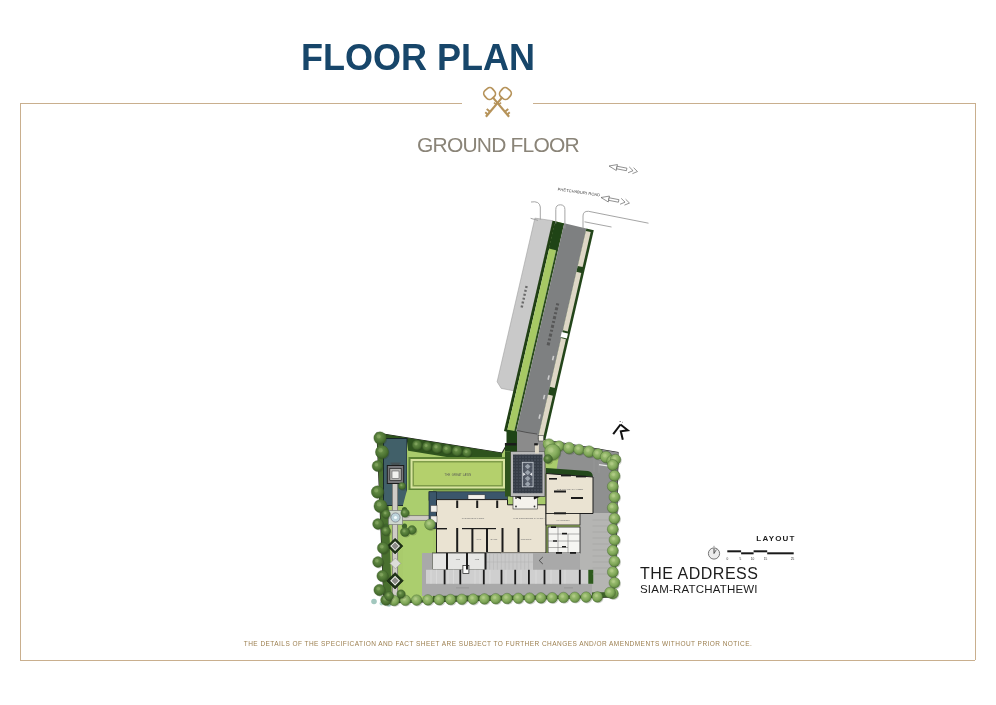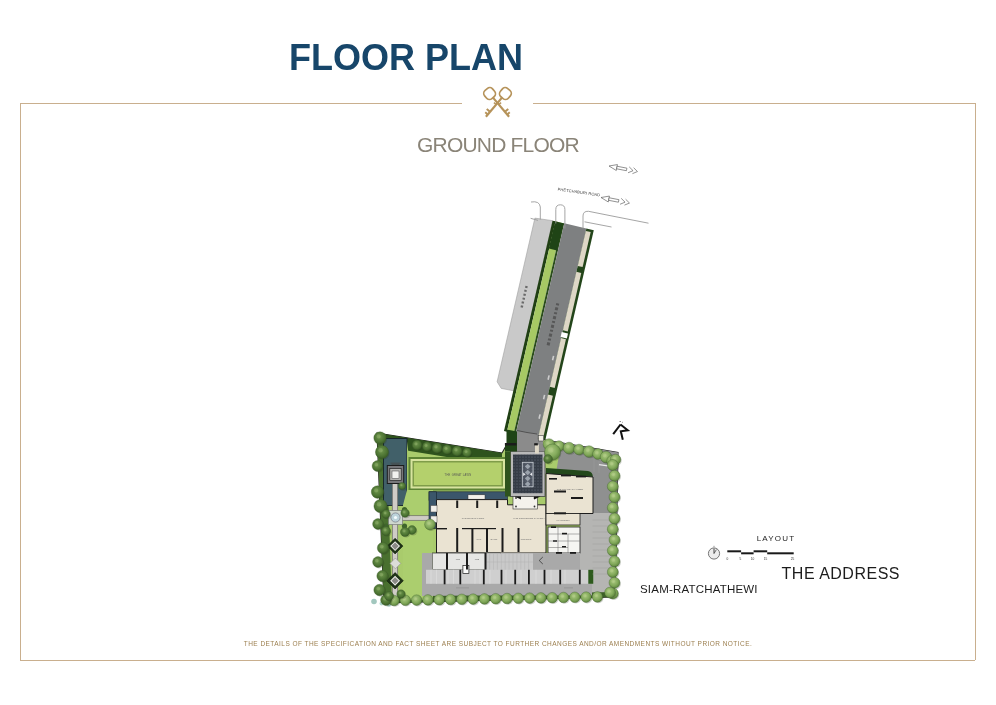--- a/index.html
+++ b/index.html
@@ -1,29 +1,29 @@
 <!DOCTYPE html>
 <html><head>
 <meta charset="utf-8">
 <style>
   html,body{margin:0;padding:0;background:#ffffff;}
   body{width:996px;height:705px;position:relative;overflow:hidden;
        font-family:"Liberation Sans", sans-serif;}
   .abs{position:absolute;}
-  #title{left:0;top:37px;width:812px;text-align:center;
+  #title{left:12px;top:37px;width:812px;text-align:center;
          font-size:36px;font-weight:bold;color:#17466a;letter-spacing:0px;}
   #subtitle{left:0;top:132.5px;width:996px;text-align:center;
          font-size:21px;color:#8a8478;letter-spacing:-0.8px;}
   .bline{background:#c9af8e;}
-  #addr1{left:674px;top:565px;width:226px;text-align:right;
+  #addr1{left:640px;top:565px;width:226px;text-align:left;
          font-size:16px;color:#1c1c1c;letter-spacing:0.5px;}
   #addr2{left:640px;top:582.5px;width:226px;text-align:left;
          font-size:11.5px;color:#1c1c1c;letter-spacing:0.2px;}
   #layoutlbl{left:663px;top:534px;width:226px;text-align:center;
-         font-size:8px;font-weight:normal;color:#1c1c1c;letter-spacing:1.2px;}
+         font-size:8px;font-weight:bold;color:#1c1c1c;letter-spacing:1.2px;}
   #disclaimer{left:0;top:640px;width:996px;text-align:center;
          font-size:6.5px;color:#9c7f4f;letter-spacing:0.45px;}
 </style>
 </head>
 <body>
 
   <div class="abs bline" style="left:20px;top:103px;width:442px;height:1px"></div>
   <div class="abs bline" style="left:533px;top:103px;width:442px;height:1px"></div>
   <div class="abs bline" style="left:20px;top:659.6px;width:955px;height:1px"></div>
   <div class="abs bline" style="left:20px;top:103px;width:1px;height:557px"></div>

